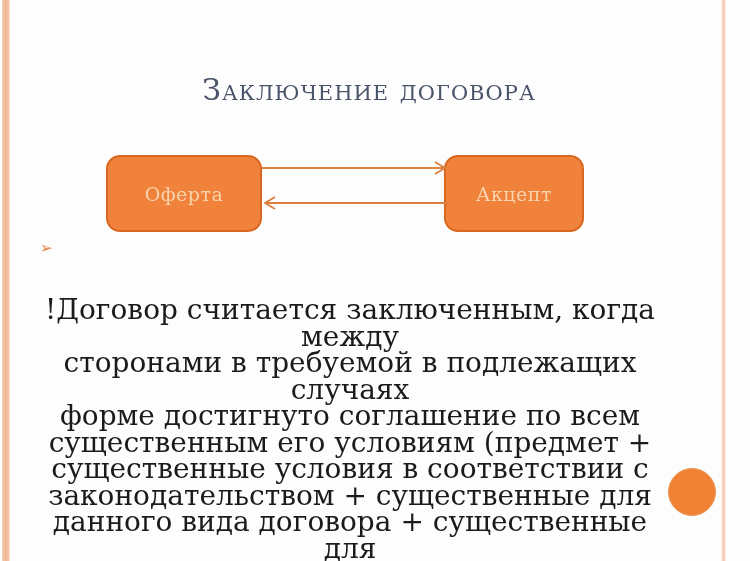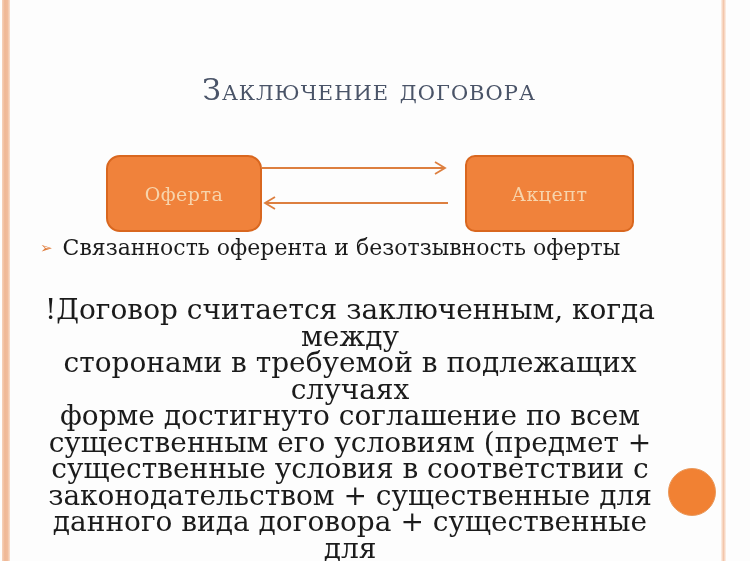--- a/index.html
+++ b/index.html
@@ -56,21 +56,21 @@
     border-radius: 14px;
     box-sizing: border-box;
     display: flex;
     align-items: center;
     justify-content: center;
     font-size: 19px;
     letter-spacing: 0.5px;
     color: #f7d4ac;
   }
   .box-left  { left: 106px; width: 156px; }
-  .box-right { left: 465px; width: 169px; border-radius: 10px; }
+  .box-right { left: 444px; width: 140px; }
   .arrows {
     position: absolute;
     left: 262px; top: 158px;
   }
   .bullet-row {
     position: absolute;
     left: 40px; top: 234px;
     width: 680px;
     display: flex;
     align-items: flex-start;
@@ -131,21 +131,20 @@
     <g stroke="#DD7F3F" stroke-width="1.8" fill="none">
       <line x1="0" y1="10" x2="182" y2="10"></line>
       <polyline points="173,4 183,10 173,16"></polyline>
       <line x1="186" y1="45" x2="4" y2="45"></line>
       <polyline points="13,39 3,45 13,51"></polyline>
     </g>
   </svg>
 
   <div class="bullet-row">
     <span class="bullet-marker">➢</span>
-    <span class="bullet-text">Связанность оферента и безотзывность оферты</span>
   </div>
 
   <div class="paragraph">!Договор считается заключенным, когда между
 сторонами в требуемой в подлежащих случаях
 форме достигнуто соглашение по всем
 существенным его условиям (предмет +
 существенные условия в соответствии с
 законодательством + существенные для
 данного вида договора + существенные для
 сторон)!</div>

